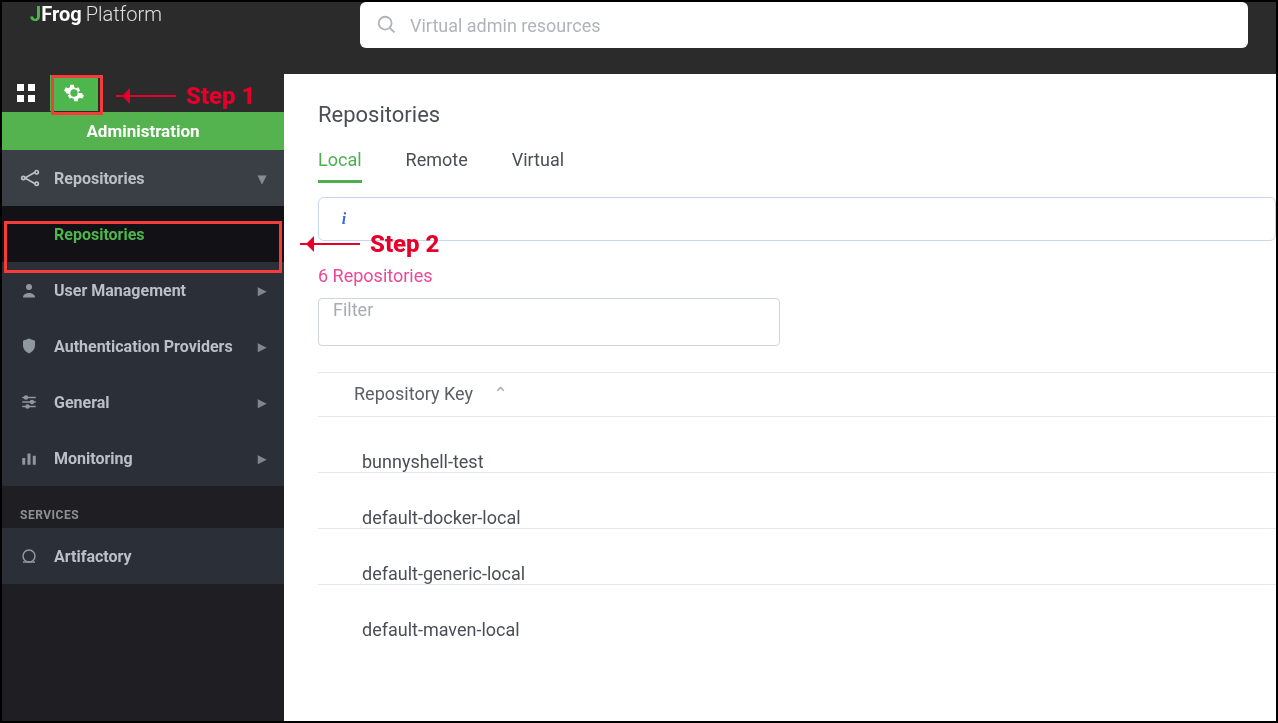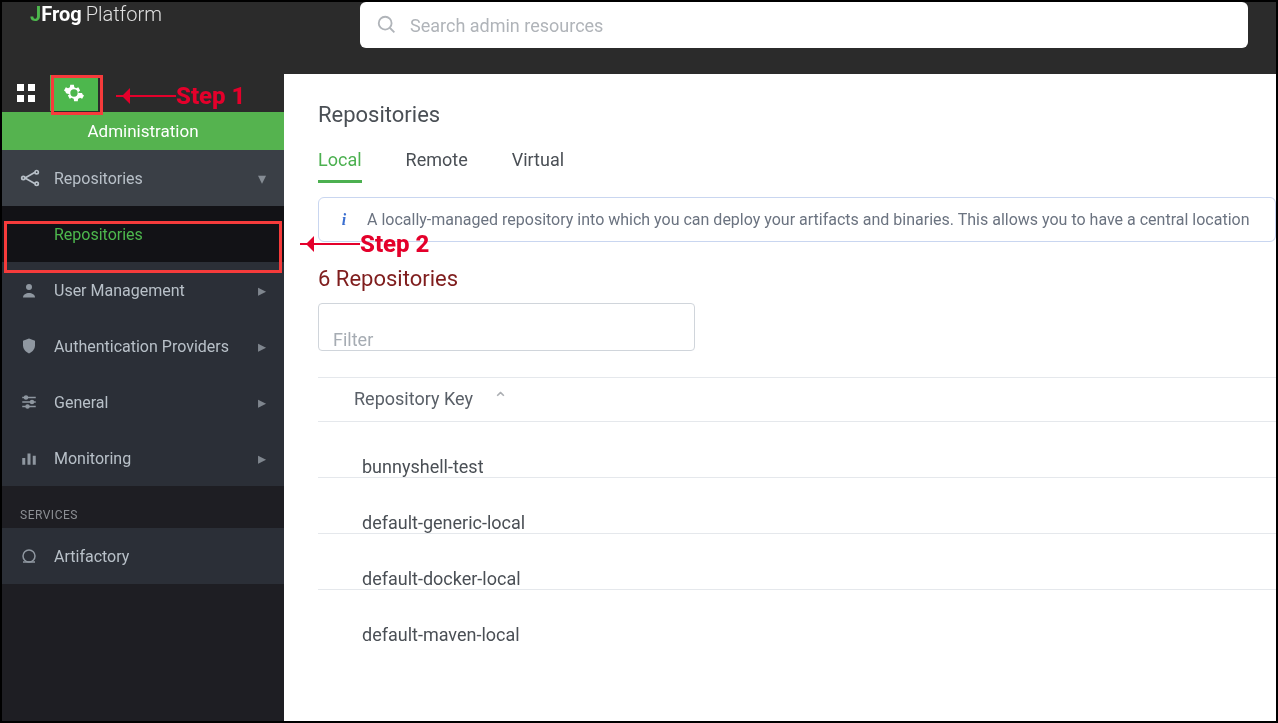--- a/index.html
+++ b/index.html
@@ -21,20 +21,21 @@
   .search {
     flex: 1; height: 46px; background: #fff; border-radius: 6px;
     display: flex; align-items: center; padding: 0 16px; color: #b0b4b9;
   }
   .search svg { width: 22px; height: 22px; stroke: #b0b4b9; margin-right: 12px; }
   .search span { font-size: 18px; color: #b0b4b9; }
   .layout { display: flex; height: calc(100% - 72px); }
   .sidebar {
     width: 282px; background: #1e1e23; color: #ccc; display: flex; flex-direction: column;
     position: relative;
+    font-weight: bold;
   }
   .side-head { height: 38px; display: flex; align-items: center; background: #2b2b2b; }
   .side-head .grid-btn {
     width: 48px; height: 38px; display: flex; align-items: center; justify-content: center;
   }
   .side-head .gear-btn {
     width: 48px; height: 36px; display: flex; align-items: center; justify-content: center;
     background: #4db74d;
   }
   .admin-band {
@@ -58,37 +59,37 @@
   .page-title { font-size: 22px; color: #4a4f55; margin: 28px 0 22px 34px; }
   .tabs { display: flex; gap: 44px; margin: 12px 0 14px 34px; font-size: 18px; color: #4a4f55; }
   .tabs .tab { cursor: pointer; padding-bottom: 10px; }
   .tabs .tab.active { color: #4cb050; border-bottom: 3px solid #4cb050; }
   .info-banner {
     margin: 10px 0 24px 34px; border: 1px solid #c9d6f0; border-radius: 6px;
     padding: 12px 16px; display: flex; align-items: center; gap: 14px; color: #6b7380;
     font-size: 16px;
   }
   .info-banner .i { color: #3c70d0; font-weight: 700; font-style: italic; font-family: Georgia, serif; width: 18px; text-align: center; }
-  .count-label { margin: 0 0 12px 34px; font-size: 22px; color: #7f1d1d; }
+  .count-label { margin: 0 0 12px 34px; font-size: 18px; color: #ec4899; }
   .filter-box {
-    margin: 0 0 26px 34px; width: 377px; height: 48px; border: 1px solid #d0d5db;
-    border-radius: 4px; display: flex; align-items: flex-end; padding: 0 14px;
+    margin: 0 0 26px 34px; width: 462px; height: 48px; border: 1px solid #d0d5db;
+    border-radius: 4px; display: flex; align-items: flex-start; padding: 0 14px;
     color: #a6acb3; font-size: 18px;
   }
   .table-head {
     margin: 0 0 0 34px; padding: 10px 0 12px 36px; color: #5a6068; font-size: 18px;
     display: flex; align-items: center; gap: 20px; border-top: 1px solid #e5e8ec;
   }
   .table-row {
     margin: 0 0 0 34px; height: 56px; display: flex; align-items: flex-end;
     padding-left: 44px; font-size: 18px; color: #4a4f55; border-top: 1px solid #e5e8ec;
   }
   
   .callout {
-    position: absolute; display: flex; align-items: center; 
+    position: absolute; display: flex; align-items: center; gap: 10px;
     pointer-events: none; z-index: 1000;
   }
   .callout .arrow-lft { width: 60px; height: 2px; background: #e4002b; position: relative; }
   .callout .arrow-lft::before {
     content: ""; position: absolute; left: -2px; top: -7px;
     border: 8px solid transparent; border-right-color: #e4002b;
   }
   .callout .txt { color: #e4002b; font-weight: 800; font-size: 24px; }
   .hl-red { position: absolute; border: 3px solid #f63b3b; z-index: 999; pointer-events: none; }
 </style>
@@ -100,21 +101,21 @@
   <div class="topbar">
     <div class="brand">
       <span class="j">J</span><span class="frog">Frog</span><span class="plat">Platform</span>
     </div>
     <div class="search-wrap">
       <div class="search">
         <svg viewBox="0 0 24 24" fill="none" stroke="currentColor" stroke-width="2">
             <circle cx="10" cy="10" r="7"></circle>
             <line x1="20" y1="20" x2="15" y2="15"></line>
           </svg>
-        <span>Search admin resources</span>
+        <span>Virtual admin resources</span>
       </div>
     </div>
   </div>
 
   <div class="layout">
 
     <div class="sidebar">
       <div class="side-head">
         <div class="grid-btn">
           <svg width="18" height="18" viewBox="0 0 18 18" fill="#fff">
@@ -210,40 +211,39 @@
       <div class="page-title">Repositories</div>
 
       <div class="tabs">
         <div class="tab active">Local</div>
         <div class="tab">Remote</div>
         <div class="tab">Virtual</div>
       </div>
 
       <div class="info-banner">
         <span class="i">i</span>
-        <span>A locally-managed repository into which you can deploy your artifacts and binaries. This allows you to have a central location</span>
       </div>
 
       <div class="count-label">6 Repositories</div>
       <div class="filter-box">
         <span>Filter</span>
       </div>
 
       <div class="table-head">
         <span>Repository Key</span>
         <span style="opacity:.5">⌃</span>
       </div>
       <div class="table-row">
           <span>bunnyshell-test</span>
         </div>
       <div class="table-row">
+          <span>default-docker-local</span>
+        </div>
+      <div class="table-row">
           <span>default-generic-local</span>
-        </div>
-      <div class="table-row">
-          <span>default-docker-local</span>
         </div>
       <div class="table-row">
           <span>default-maven-local</span>
         </div>
     </div>
   </div>
 
   <div class="hl-red" style="left:49px; top:73px; width:52px; height:40px;"></div>
   <div class="hl-red" style="left:2px; top:219px; width:278px; height:52px;"></div>
 

